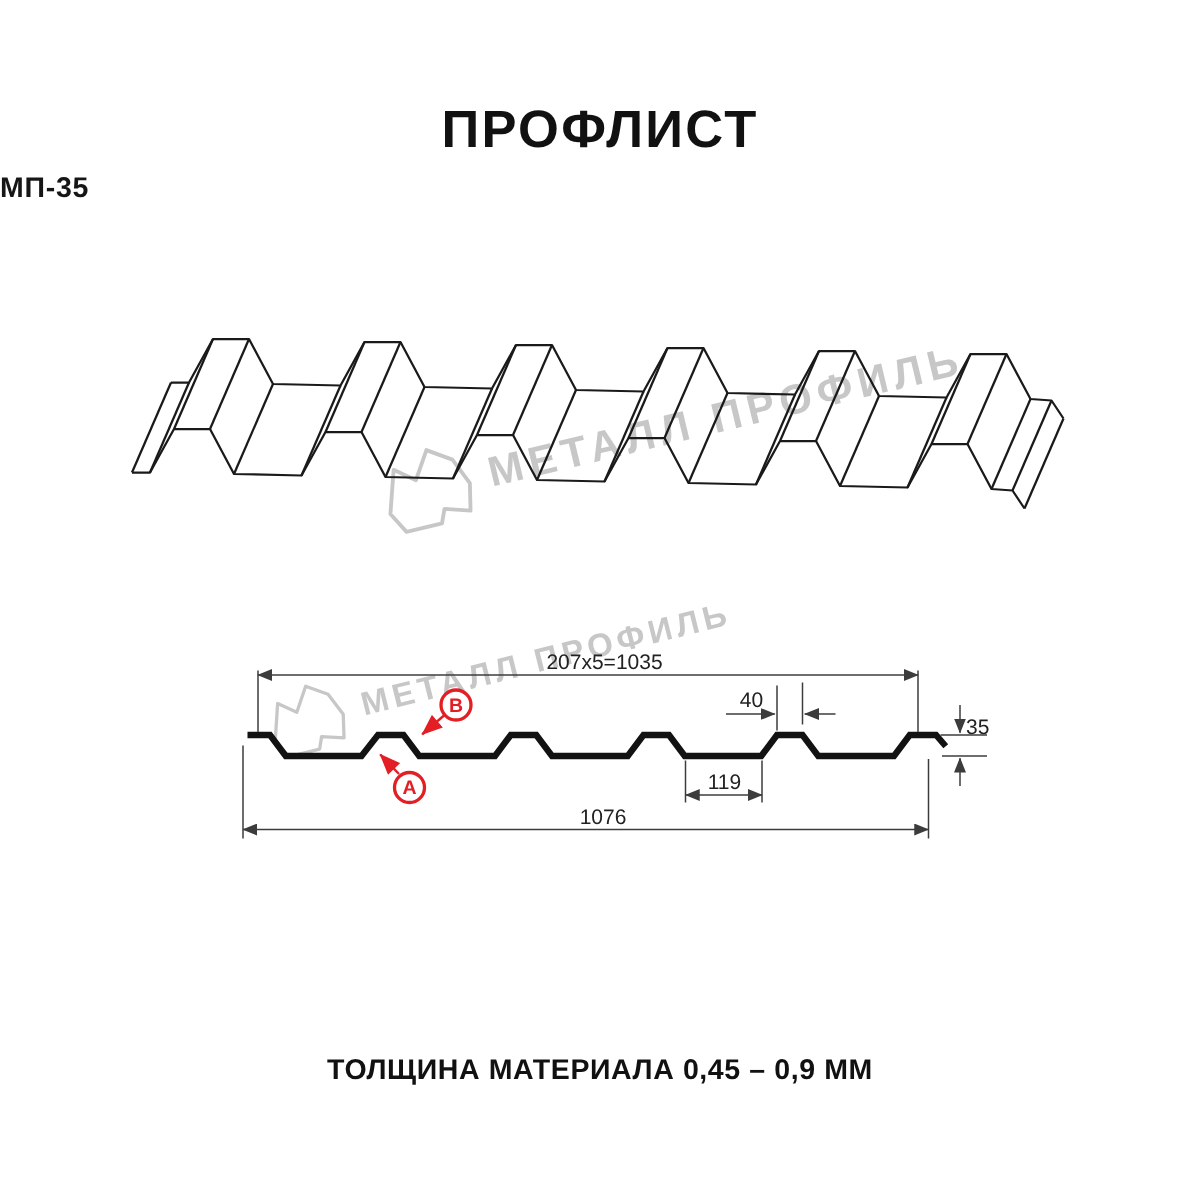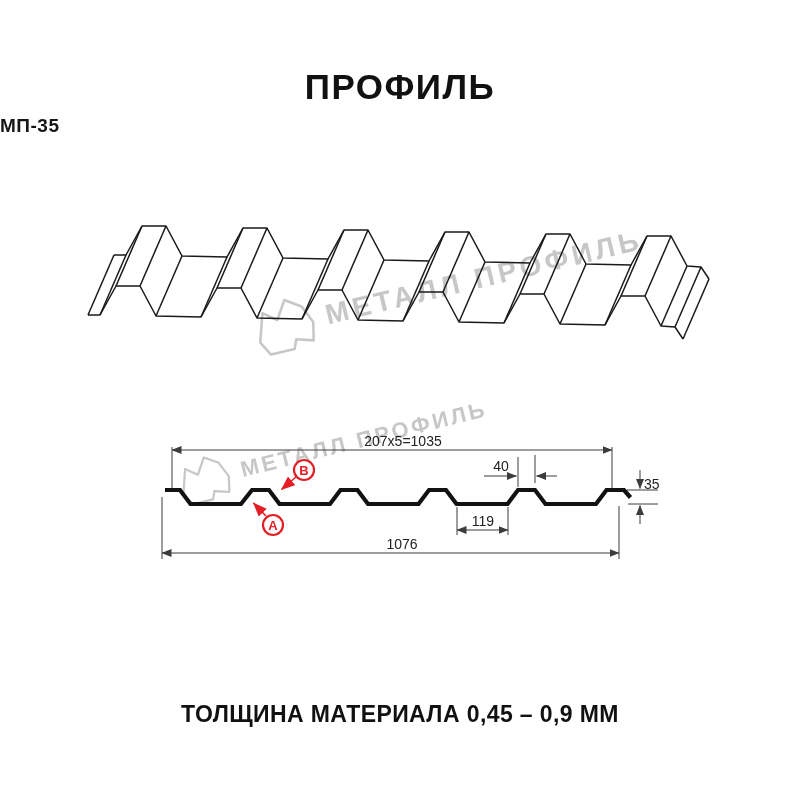--- a/index.html
+++ b/index.html
@@ -13,21 +13,21 @@
     left:0;top:64px;width:800px;height:46px;line-height:46px;text-align:center;
     font-size:35px;font-weight:800;letter-spacing:1.5px;color:#111;z-index:5;
   }
   #subtitle{
     left:0;top:114px;width:800px;height:24px;line-height:24px;text-align:left;
     font-size:19px;font-weight:600;letter-spacing:0.5px;color:#161616;z-index:5;
   }
   
   #footer{
     left:0;top:701px;width:800px;height:26px;line-height:26px;text-align:center;
-    font-size:23px;font-weight:600;letter-spacing:0.4px;color:#111;z-index:5;
+    font-size:19px;font-weight:600;letter-spacing:0.4px;color:#111;z-index:5;
   }
   
   .wm{
     display:flex;align-items:center;gap:10px;color:#c7c7c7;white-space:nowrap;
     font-weight:700;z-index:1;transform-origin:0 50%;
   }
   #wm1{left:254px;top:297px;height:72px;font-size:28px;letter-spacing:4px;transform:rotate(-13.5deg);}
   #wm2{left:178px;top:450px;height:72px;font-size:22px;letter-spacing:3px;transform:rotate(-14deg);}
   .wm svg{flex:0 0 auto;}
   .wm .logo-shape{fill:none;stroke:#c7c7c7;stroke-width:4;stroke-linejoin:round;}
@@ -37,21 +37,21 @@
   #cross .profile{fill:none;stroke:#121212;stroke-width:4.2;stroke-linejoin:miter;}
   #cross .dim{stroke:#3c3c3c;stroke-width:1;}
   #cross .dimtxt{font-family:"Liberation Sans",sans-serif;font-size:14px;fill:#222;}
   #cross .red{stroke:#e31e24;}
   #cross .marker-circle{fill:#ffffff;stroke:#e31e24;stroke-width:2.2;}
   #cross .marker-letter{font-family:"Liberation Sans",sans-serif;font-size:13px;font-weight:700;fill:#e31e24;text-anchor:middle;}
 </style>
 </head>
 <body>
 
-<div class="abs" id="title">ПРОФИЛЬ</div>
+<div class="abs" id="title">ПРОФЛИСТ</div>
 <div class="abs" id="subtitle">МП-35</div>
 
 <div class="abs wm" id="wm1">
   <svg width="64" height="58" viewBox="0 0 100 90">
     <polygon class="logo-shape" points="6,62 20,18 40,34 58,6 82,22 94,50 88,78 62,70 56,84 18,84"></polygon>
   </svg>
   <span>МЕТАЛЛ ПРОФИЛЬ</span>
 </div>
 
 <div class="abs wm" id="wm2">

